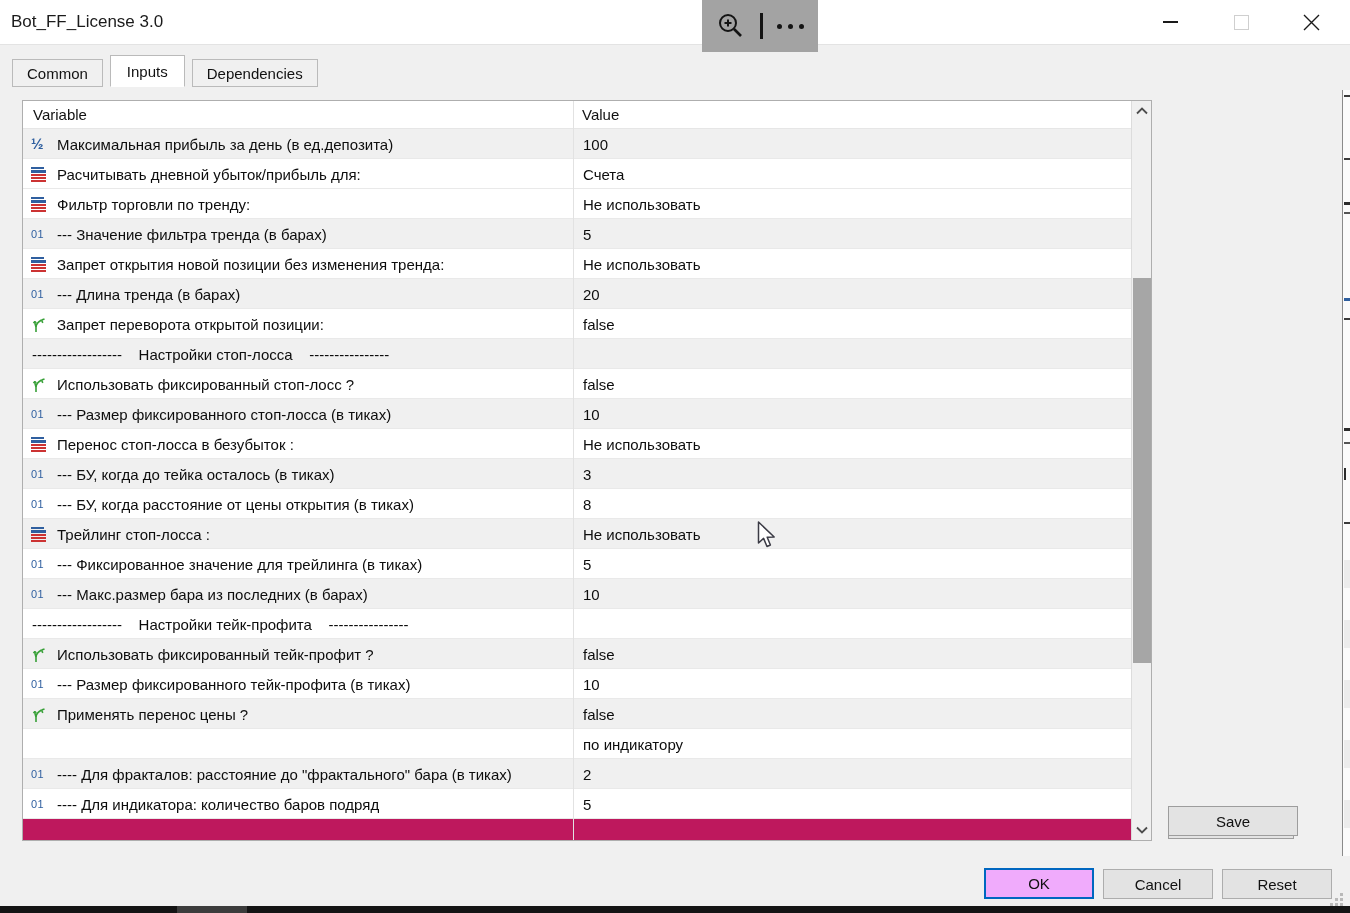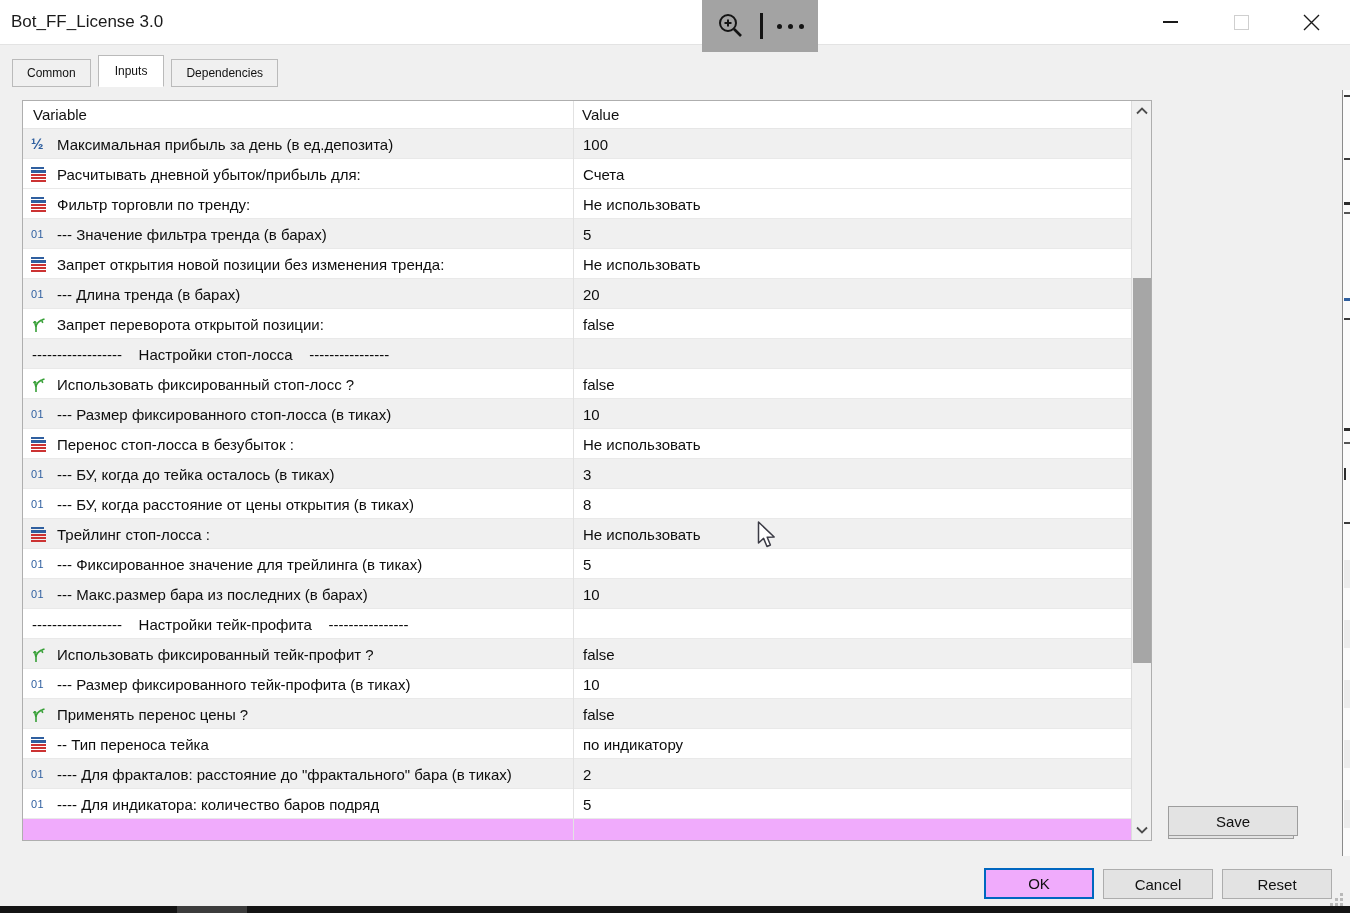--- a/index.html
+++ b/index.html
@@ -16,25 +16,25 @@
   .max-glyph { width:15px; height:15px; border:1px solid #cfcfcf; background:#fff; }
 
   
   .anno-toolbar { position:absolute; left:702px; top:0; width:116px; height:52px; background:#a3a3a3; display:flex; align-items:center; justify-content:space-evenly; z-index:40; }
   .anno-sep { width:3px; height:26px; background:#141414; }
   .dots { display:flex; gap:6px; }
   .dots i { width:5px; height:5px; border-radius:50%; background:#141414; display:block; }
 
   
   .tabs { position:absolute; left:12px; top:55px; height:32px; display:flex; align-items:flex-end; }
-  .tab { background:#f0f0f0; border:1px solid #bababa; font-size:12px; color:#111; padding:0 14px; height:28px; display:flex; align-items:center; margin-right:7px; }
+  .tab { background:#f0f0f0; border:1px solid #bababa; font-size:15px; color:#111; padding:0 14px; height:28px; display:flex; align-items:center; margin-right:7px; }
   .tab.active { background:#ffffff; height:32px; border-bottom:1px solid #ffffff; padding:0 16px; position:relative; z-index:2; }
 
   
-  .paramtable { position:absolute; left:22px; top:100px; width:1130px; height:741px; background:#f0abfc; border:1px solid #aeaeae; }
+  .paramtable { position:absolute; left:22px; top:100px; width:1130px; height:741px; background:#be185d; border:1px solid #aeaeae; }
   .ptable-inner { position:absolute; left:0; top:0; right:20px; bottom:0; overflow:hidden; }
   .thead { position:relative; height:28px; background:#ffffff; border-bottom:1px solid #e6e6e6; font-size:15px; color:#111; }
   .th-var { position:absolute; left:10px; top:5px; }
   .th-val { position:absolute; left:559px; top:5px; }
   .col-divider { position:absolute; left:550px; top:0; bottom:0; width:1px; background:#e2e2e2; }
   .rows { position:relative; }
   .row { position:relative; height:30px; border-bottom:1px solid #e9e9e9; background:#ffffff; font-size:15px; color:#0d0d0d; }
   .row.alt { background:#f0f0f0; }
   .cell.var { position:absolute; left:0; top:0; width:550px; height:30px; display:flex; align-items:center; padding-left:8px; overflow:hidden; }
   .cell.val { position:absolute; left:551px; top:0; right:0; height:30px; display:flex; align-items:center; padding-left:9px; overflow:hidden; }
@@ -378,32 +378,20 @@
                   <path d="M3.8,5.5 L2.4,7 M3.8,5.5 L5.4,6.7" stroke="#38a038" stroke-width="1.4"></path>
                 </svg>
               </span>
               <span class="lbl">Применять перенос цены ?</span>
             </div>
             <div class="cell val">
               <span>false</span>
             </div>
           </div>
           <div class="row">
-            <div class="cell var">
-              <span class="icon-slot">
-                <span class="icon-enum">
-                  <i class="b1"></i>
-                  <i class="b2"></i>
-                  <i class="r"></i>
-                  <i class="r"></i>
-                  <i class="r"></i>
-                </span>
-              </span>
-              <span class="lbl">-- Тип переноса тейка</span>
-            </div>
             <div class="cell val">
               <span>по индикатору</span>
             </div>
           </div>
           <div class="row alt">
             <div class="cell var">
               <span class="icon-slot">
                 <span class="icon-int">01</span>
               </span>
               <span class="lbl">---- Для фракталов: расстояние до "фрактального" бара (в тиках)</span>

